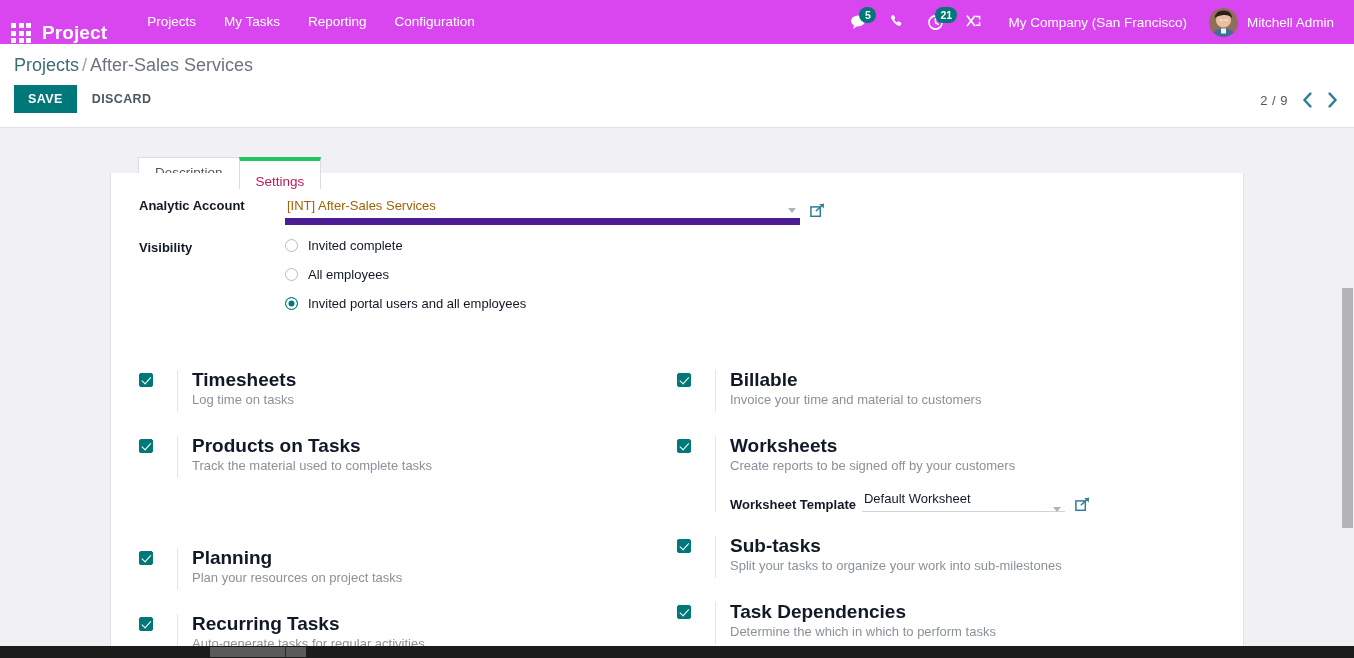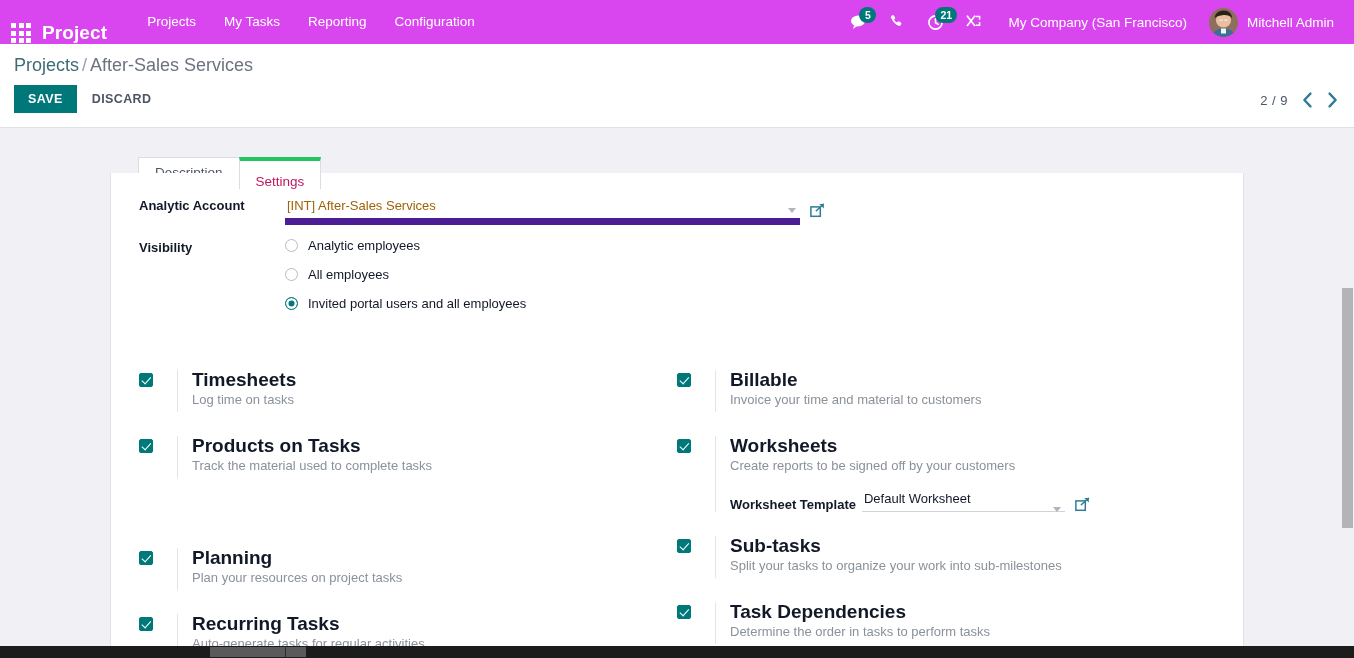--- a/index.html
+++ b/index.html
@@ -535,21 +535,21 @@
               </span>
             </div>
           </div>
         </div>
 
         <div class="field-row">
           <div class="field-label">Visibility</div>
           <div class="field-value">
             <div class="radio-row">
               <span class="radio"></span>
-              <span class="radio-label">Analytic employees</span>
+              <span class="radio-label">Invited complete</span>
             </div>
             <div class="radio-row">
               <span class="radio"></span>
               <span class="radio-label">All employees</span>
             </div>
             <div class="radio-row">
               <span class="radio checked"></span>
               <span class="radio-label">Invited portal users and all employees</span>
             </div>
           </div>
@@ -640,21 +640,21 @@
                   <div class="setting-desc">Split your tasks to organize your work into sub-milestones</div>
                 </div>
               </div>
             </div>
 
             <div class="setting-group">
               <div class="setting-item">
                 <span class="cb"></span>
                 <div class="setting-text">
                   <div class="setting-title">Task Dependencies</div>
-                  <div class="setting-desc">Determine the order in tasks to perform tasks</div>
+                  <div class="setting-desc">Determine the which in which to perform tasks</div>
                 </div>
               </div>
             </div>
           </div>
 
         </div>
       </div>
     </div>
   </div>
 

